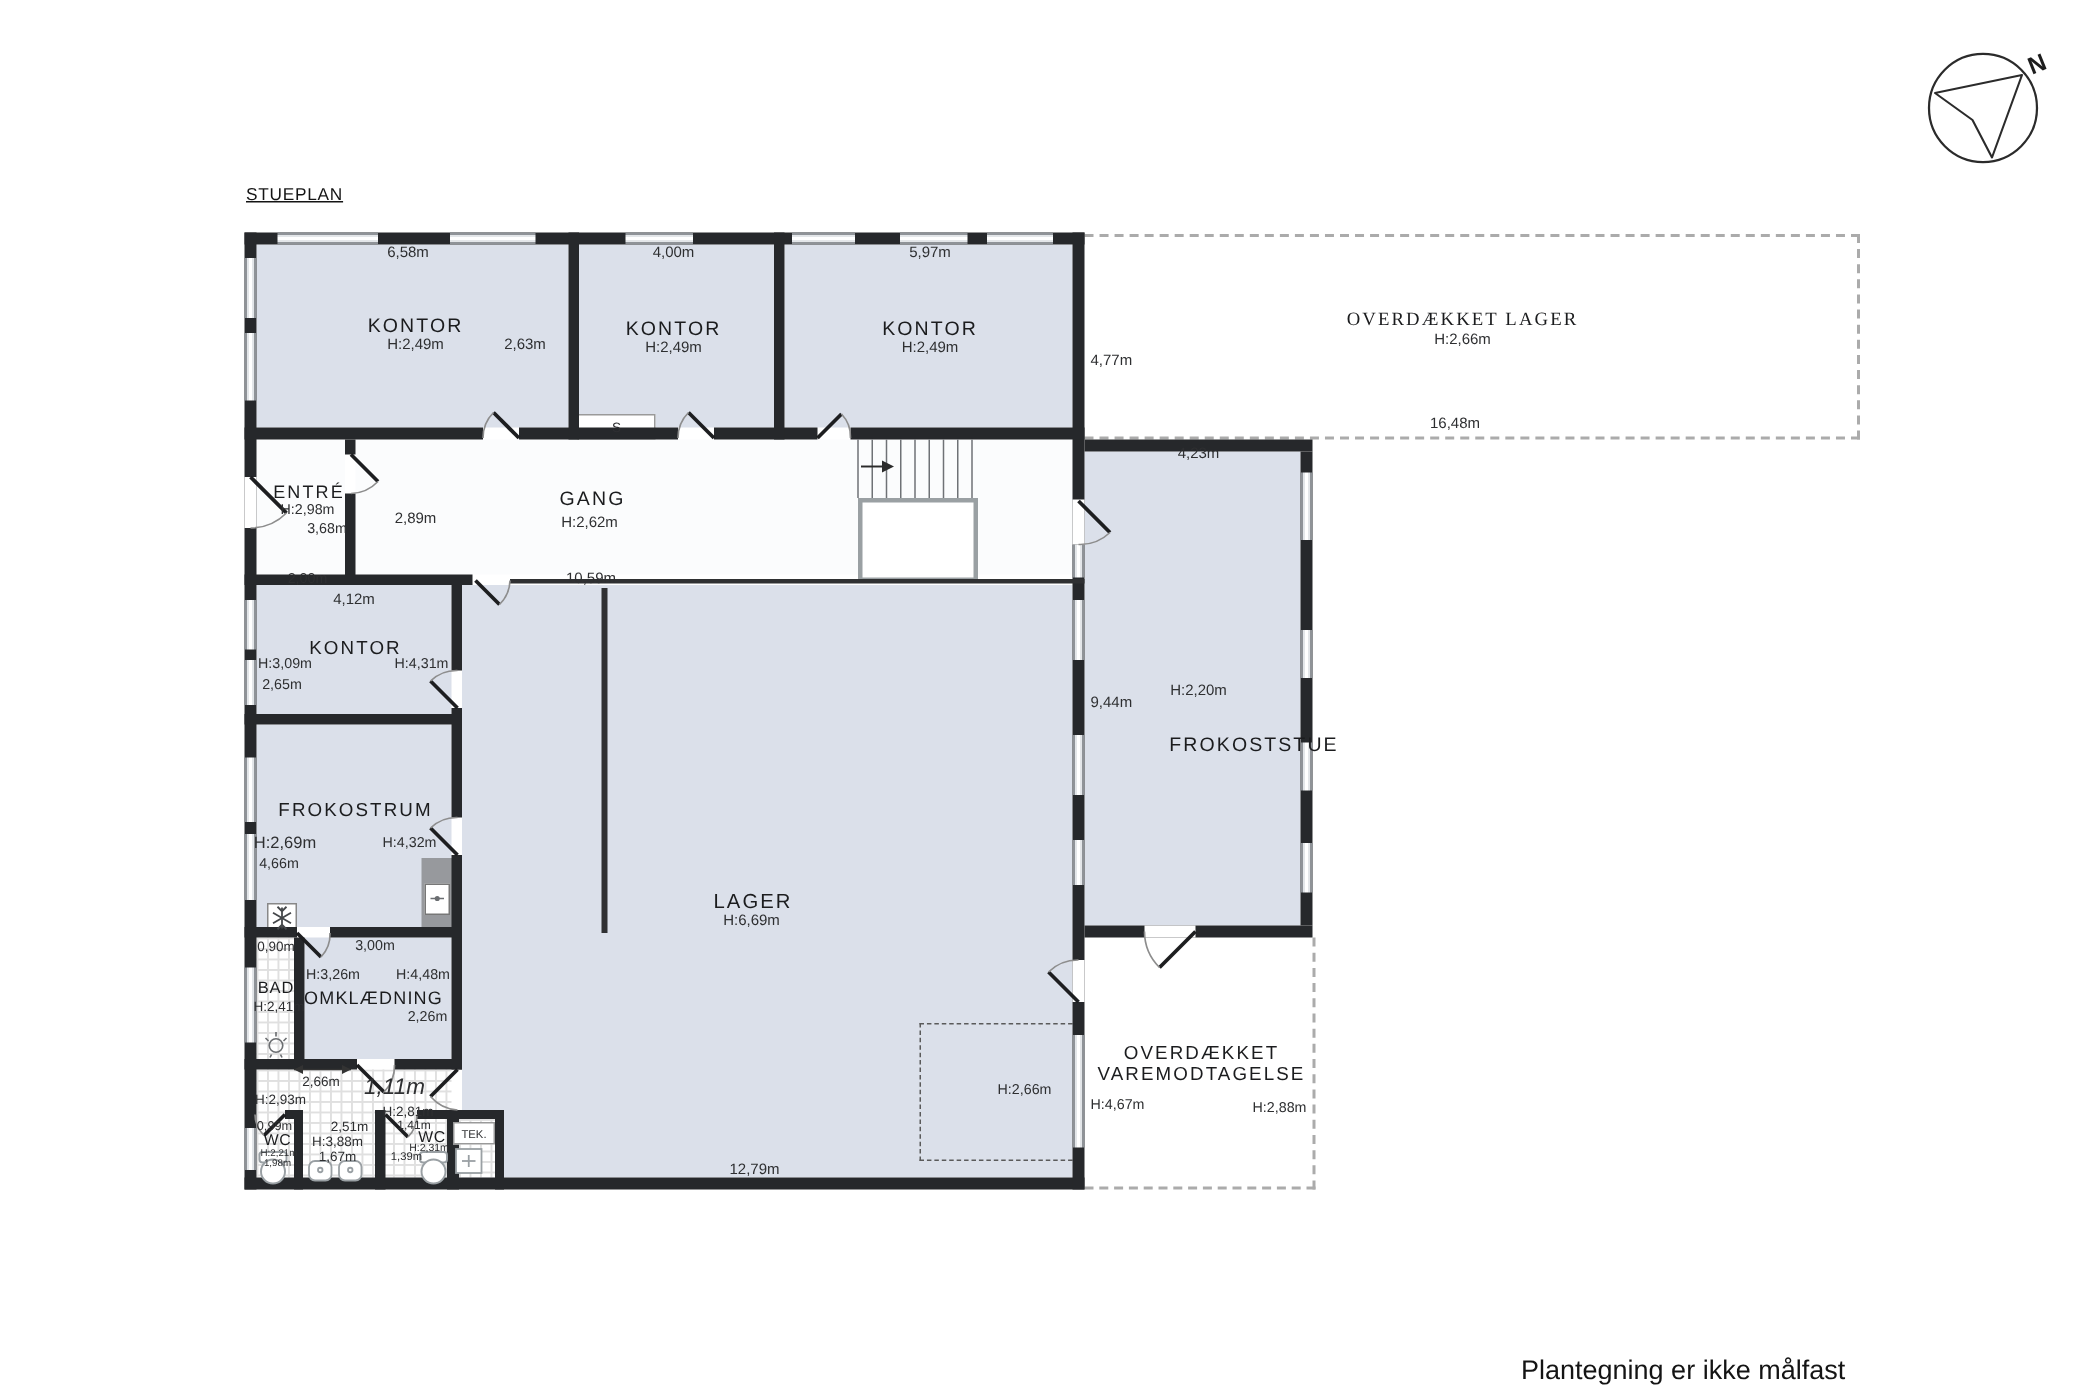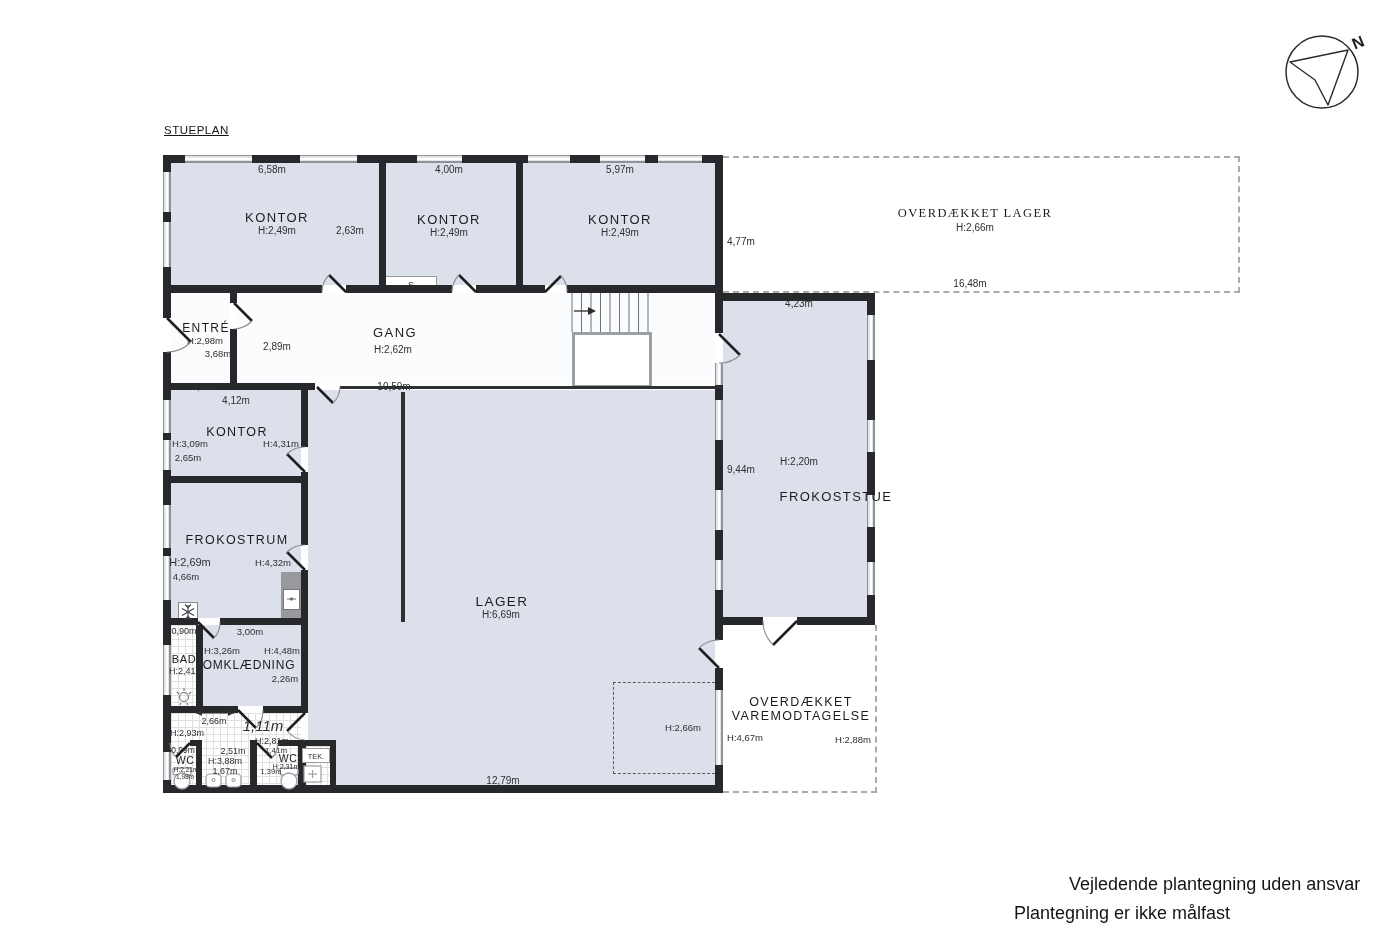--- a/index.html
+++ b/index.html
@@ -304,16 +304,15 @@
   <div class="lbl rname" style="left:502px;top:601px;font-size:13.5px;">LAGER</div>
   <div class="lbl" style="left:501px;top:614px;">H:6,69m</div>
   <div class="lbl" style="left:503px;top:780px;">12,79m</div>
   <div class="lbl" style="left:683px;top:727px;font-size:9.5px;">H:2,66m</div>
 
   <div class="lbl rname" style="left:801px;top:702px;font-size:12.5px;">OVERDÆKKET</div>
   <div class="lbl rname" style="left:801px;top:716px;font-size:12.5px;">VAREMODTAGELSE</div>
   <div class="lbl" style="left:745px;top:737px;font-size:9.5px;">H:4,67m</div>
   <div class="lbl" style="left:853px;top:739px;font-size:9.5px;">H:2,88m</div>
 
-  <div class="footer" style="left:1069px;top:874px;">Vejledende plantegning uden ansvar</div>
   <div class="footer" style="left:1014px;top:903px;">Plantegning er ikke målfast</div>
 
 </div>
 
 </body></html>

